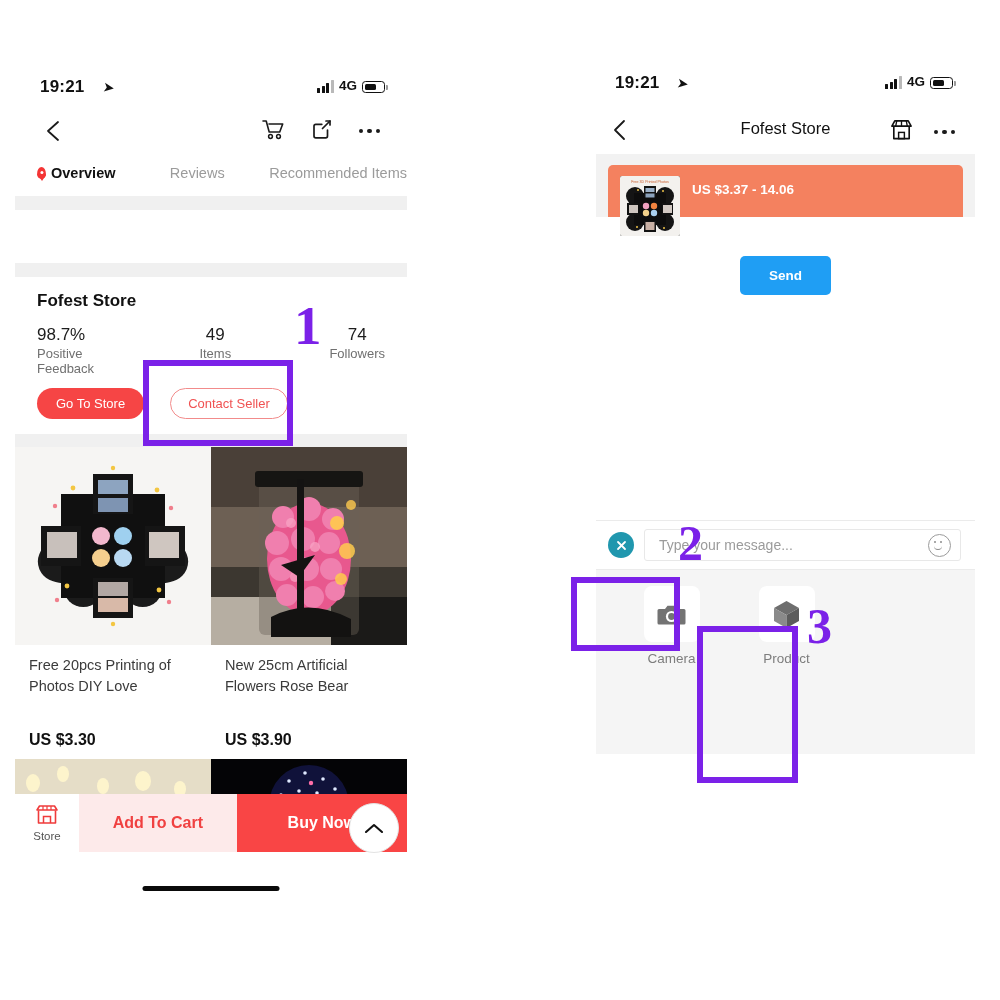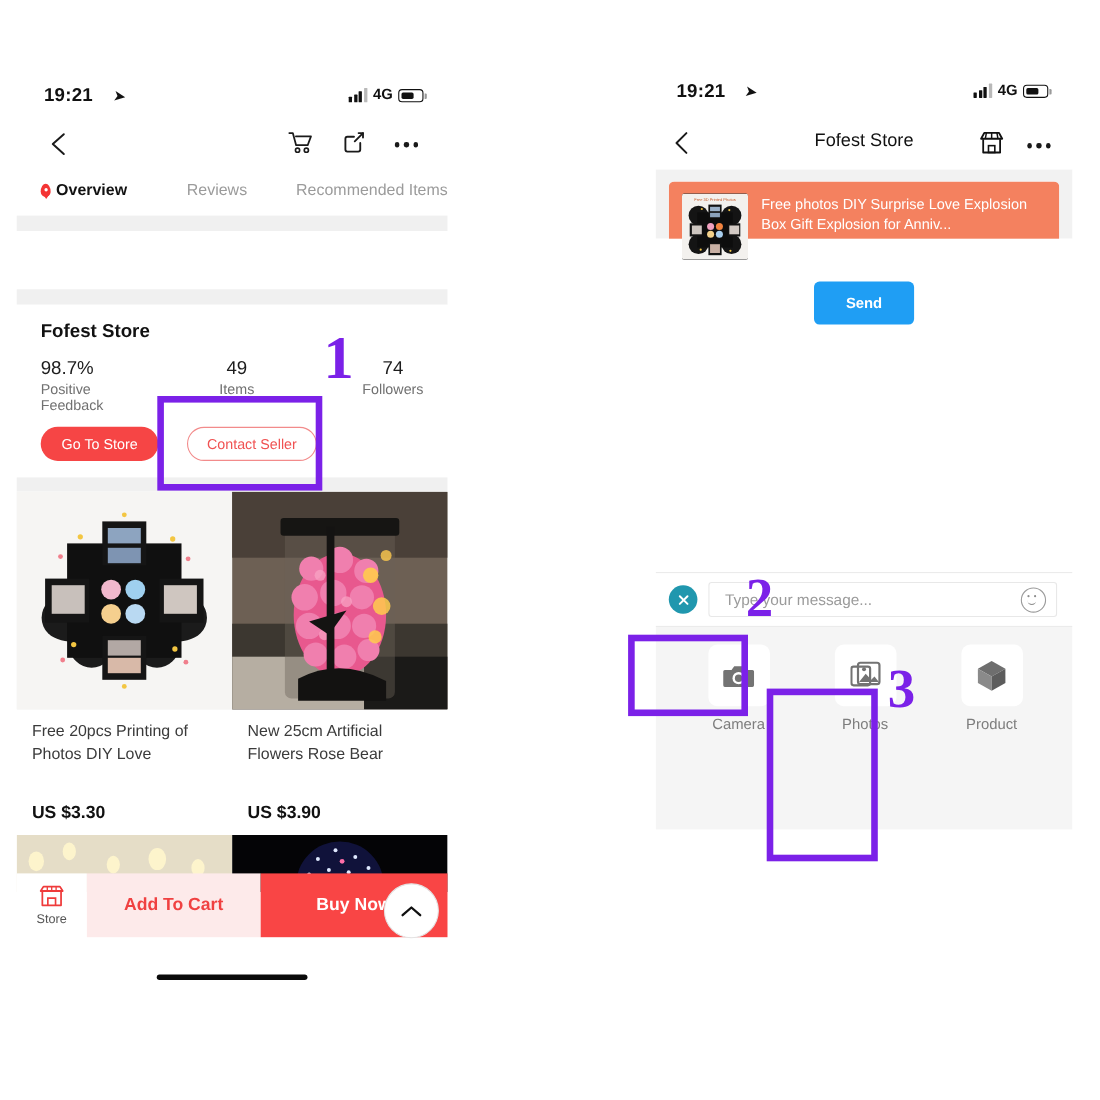--- a/index.html
+++ b/index.html
@@ -832,21 +832,20 @@
                 <g fill="#edc247">
                   <circle cx="-12" cy="-19" r="1"></circle>
                     <circle cx="13" cy="-18" r="1"></circle>
                   <circle cx="-13" cy="18" r="1"></circle>
                     <circle cx="14" cy="19" r="1"></circle>
                 </g>
               </g>
             </svg>
           </div>
           <div class="card-info">
-            <div class="card-name">Free photos DIY Surprise Love Explosion Box Gift Explosion for Anniv...</div>
             <div class="card-price">US $3.37 - 14.06</div>
           </div>
         </div>
         <div class="card-send-wrap">
           <button class="btn-send">Send</button>
         </div>
       </div>
     </div>
 
     <div class="r-mid" style="height:303px"></div>
@@ -870,31 +869,20 @@
           <svg width="29" height="25" viewBox="0 0 29 25">
             <path d="M2 7 h6 l2.5-3.3 h8 L21 7 h6 a1.5 1.5 0 0 1 1.5 1.5 v12.5 a1.5 1.5 0 0 1 -1.5 1.5 H2 a1.5 1.5 0 0 1 -1.5 -1.5 V8.5 A1.5 1.5 0 0 1 2 7z" fill="#737373"></path>
             <circle cx="14.5" cy="14.5" r="5.6" fill="#fff"></circle>
             <circle cx="14.5" cy="14.5" r="3.4" fill="#737373"></circle>
           </svg>
         </div>
         <div class="att-lbl">Camera</div>
       </div>
       <div class="att">
         <div class="att-icon">
-          <svg width="28" height="26" viewBox="0 0 28 26">
-            <rect x="1" y="5" width="17" height="17" rx="2" fill="none" stroke="#737373" stroke-width="2"></rect>
-            <rect x="7" y="1.5" width="19.5" height="19.5" rx="2.2" fill="none" stroke="#737373" stroke-width="2"></rect>
-            <circle cx="12.5" cy="7.5" r="1.8" fill="#737373"></circle>
-            <path d="M8 19 L14 11.5 L19 17 L22 14 L26 19 Z" fill="#737373"></path>
-          </svg>
-        </div>
-        <div class="att-lbl">Photos</div>
-      </div>
-      <div class="att">
-        <div class="att-icon">
           <svg width="27" height="29" viewBox="0 0 27 29">
             <path d="M13.5 1 L26 8 L13.5 15 L1 8 Z" fill="#6e6e6e"></path>
             <path d="M1 8 L13.5 15 L13.5 28 L1 21 Z" fill="#8a8a8a"></path>
             <path d="M26 8 L13.5 15 L13.5 28 L26 21 Z" fill="#5c5c5c"></path>
           </svg>
         </div>
         <div class="att-lbl">Product</div>
       </div>
     </div>
 

